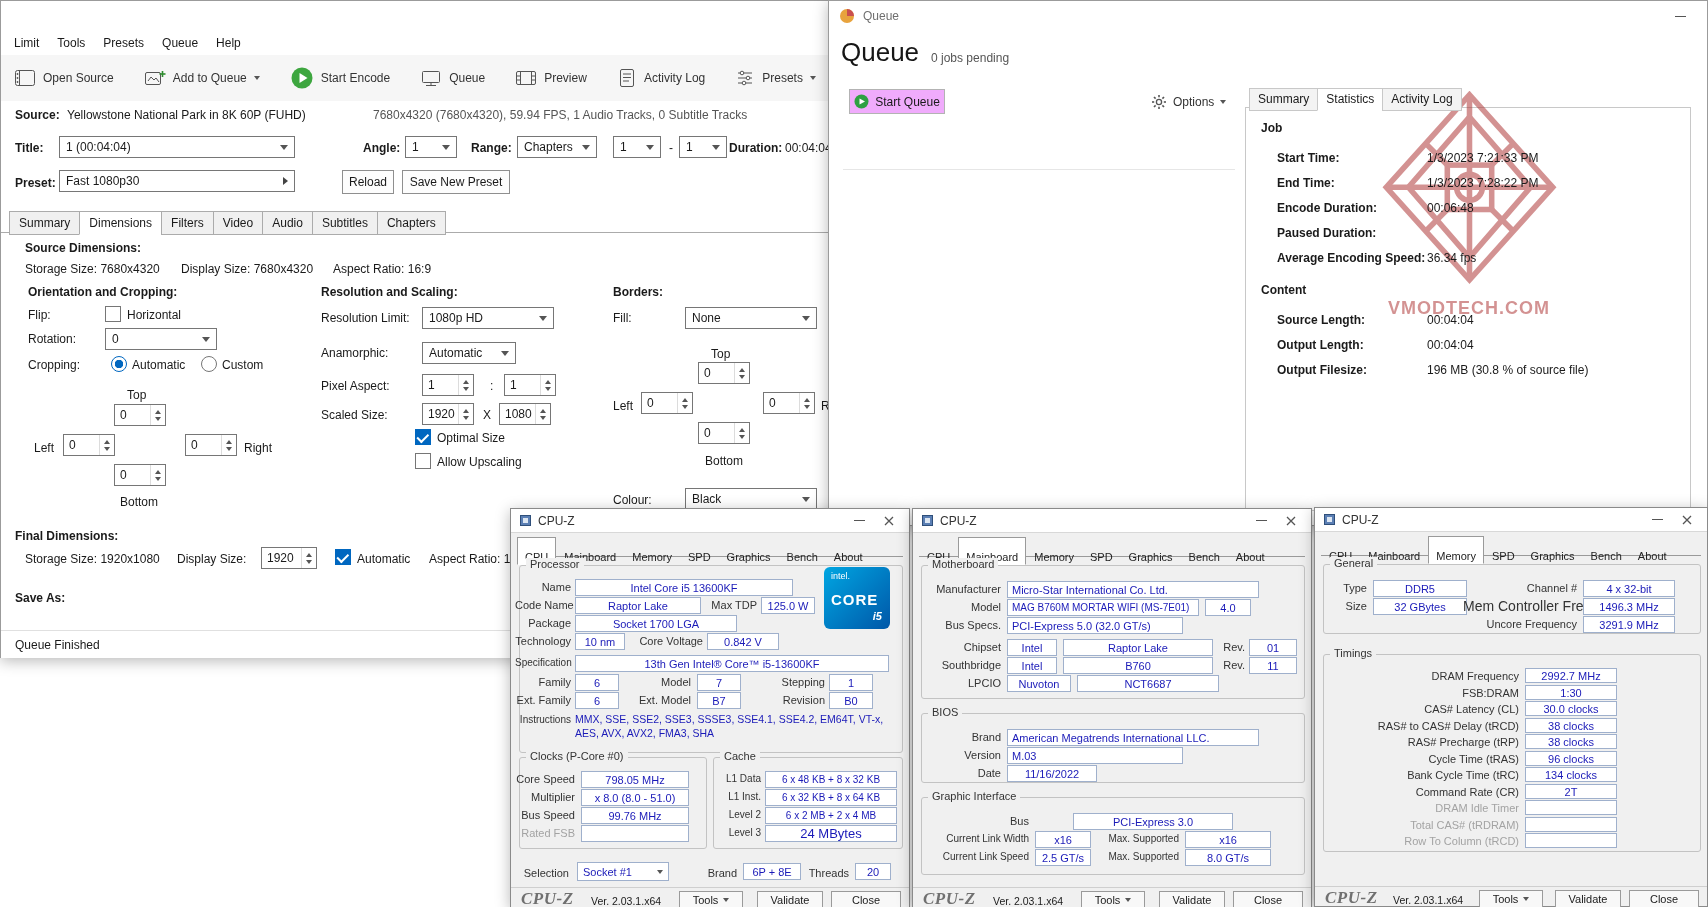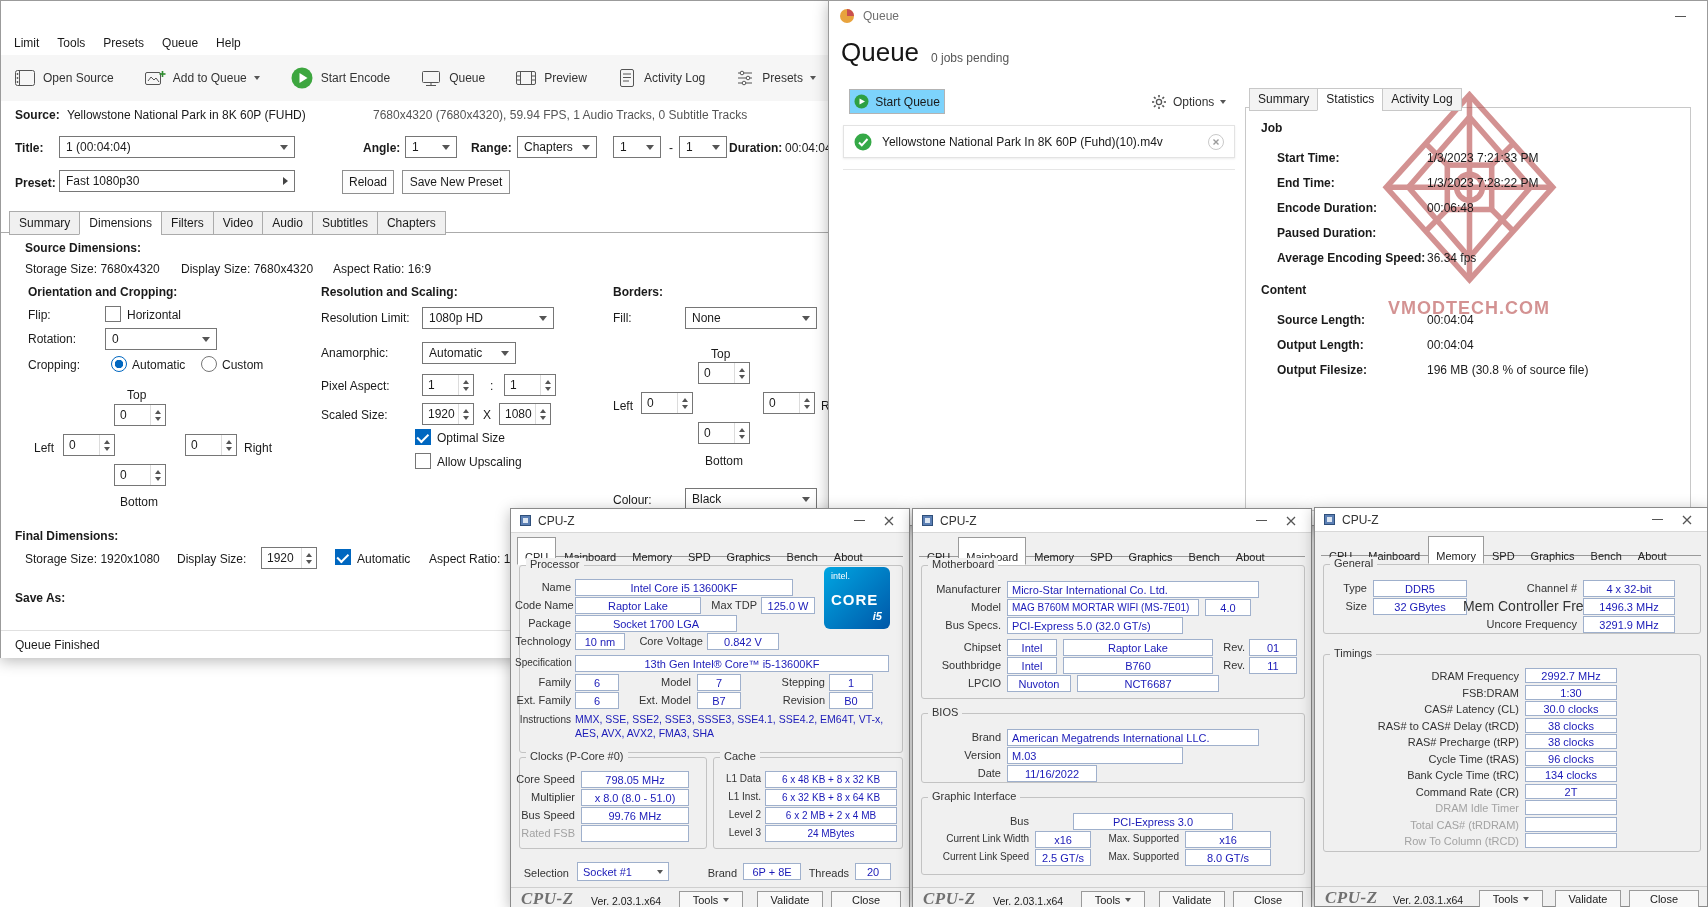--- a/index.html
+++ b/index.html
@@ -37,21 +37,21 @@
   .arr-up-s { display:block; width:0; height:0; border-left:3px solid transparent; border-right:3px solid transparent; border-bottom:4px solid #555; margin:0 auto 3px; }
   .arr-dn-s { display:block; width:0; height:0; border-left:3px solid transparent; border-right:3px solid transparent; border-top:4px solid #555; margin:0 auto; }
   .hb-input { position:absolute; border:1px solid #767676; font-size:12px; padding:0 5px; font-family:inherit; color:#222; background:#fff; }
   .hb-status { position:absolute; left:0; top:629px; width:100%; height:28px; border-top:1px solid #e0e0e0; background:#fff; }
 
   
   #qw { left:828px; top:0; width:880px; height:526px; z-index:2; }
   .q-titlebar { position:absolute; left:0; top:0; width:100%; height:30px; display:flex; align-items:center; gap:8px; padding:0 10px; color:#6f6f6f; }
   .q-min { position:absolute; right:12px; top:4px; width:30px; height:22px; display:flex; align-items:center; justify-content:center; }
   .min-glyph { width:11px; height:1px; background:#555; }
-  .q-startbtn { position:absolute; left:20px; top:88px; width:96px; height:25px; background:#7dd3fc; border:1px solid #b3b3b3; display:flex; align-items:center; justify-content:center; gap:6px; }
+  .q-startbtn { position:absolute; left:20px; top:88px; width:96px; height:25px; background:#f0abfc; border:1px solid #b3b3b3; display:flex; align-items:center; justify-content:center; gap:6px; }
   .q-options { position:absolute; left:322px; top:89px; height:24px; display:flex; align-items:center; gap:6px; color:#333; }
   .q-job { position:absolute; left:14px; top:124px; width:392px; height:33px; background:#fff; border:1px solid #e3e3e3; box-shadow:0 1px 2px rgba(0,0,0,.08); display:flex; align-items:center; gap:10px; padding:0 10px; }
   .q-job-name { flex:1; white-space:nowrap; overflow:hidden; }
   .q-listline { position:absolute; left:14px; top:168px; width:392px; border-top:1px solid #e6e6e6; }
   .q-panel { position:absolute; left:416px; top:106px; width:446px; height:404px; background:#fff; border:1px solid #c8c8c8; }
   .q-tabs { position:absolute; left:420px; top:87px; display:flex; z-index:2; }
   .q-tab { padding:3px 8px 4px; border:1px solid #c8c8c8; background:#f3f3f3; margin-right:-1px; }
   .q-tab.active { background:#fff; border-bottom-color:#fff; }
   .q-watermark { position:absolute; left:540px; top:90px; width:200px; opacity:.55; pointer-events:none; text-align:center; }
   .q-wm-text { margin-top:4px; font-size:18px; font-weight:bold; letter-spacing:1px; color:#b03a3a; }
@@ -412,31 +412,20 @@
           <line x1="3" y1="3" x2="4.6" y2="4.6"></line>
           <line x1="11.4" y1="11.4" x2="13" y2="13"></line>
           <line x1="3" y1="13" x2="4.6" y2="11.4"></line>
           <line x1="11.4" y1="4.6" x2="13" y2="3"></line>
         </g>
       </svg>
     <span>Options</span>
     <span class="arr-down tiny"></span>
   </div>
 
-  <div class="q-job">
-    <svg width="18" height="18" viewBox="0 0 18 18">
-        <circle cx="9" cy="9" r="8.5" fill="#35a947"></circle>
-        <path d="M5 9.5l2.8 2.8L13.5 6" stroke="#fff" stroke-width="2" fill="none"></path>
-      </svg>
-    <span class="q-job-name">Yellowstone National Park In 8K 60P (Fuhd)(10).m4v</span>
-    <svg width="16" height="16" viewBox="0 0 16 16">
-        <circle cx="8" cy="8" r="7.5" fill="none" stroke="#c9c9c9"></circle>
-        <path d="M5.5 5.5l5 5M10.5 5.5l-5 5" stroke="#9a9a9a" stroke-width="1.4"></path>
-      </svg>
-  </div>
   <div class="q-listline"></div>
 
   <div class="q-panel"></div>
   <div class="q-tabs">
     <span class="q-tab">Summary</span>
     <span class="q-tab active">Statistics</span>
     <span class="q-tab">Activity Log</span>
   </div>
 
   <div class="q-watermark">
@@ -553,21 +542,21 @@
   <div class="grp" style="left:202px;top:248px;width:190px;height:92px">
     <span class="grp-label">Cache</span>
   </div>
   <span class="lbl" style="left:206px;top:262px;width:44px;font-size:10px">L1 Data</span>
   <div class="val" style="left:254px;top:262px;width:132px;font-size:10px">6 x 48 KB + 8 x 32 KB</div>
   <span class="lbl" style="left:206px;top:280px;width:44px;font-size:10px">L1 Inst.</span>
   <div class="val" style="left:254px;top:280px;width:132px;font-size:10px">6 x 32 KB + 8 x 64 KB</div>
   <span class="lbl" style="left:206px;top:298px;width:44px;font-size:10px">Level 2</span>
   <div class="val" style="left:254px;top:298px;width:132px;font-size:10px">6 x 2 MB + 2 x 4 MB</div>
   <span class="lbl" style="left:206px;top:316px;width:44px;font-size:10px">Level 3</span>
-  <div class="val" style="left:254px;top:316px;width:132px;font-size:10px">24 MBytes</div>
+  <div class="val" style="left:254px;top:316px;width:132px;font-size:13px">24 MBytes</div>
 
   <span class="lbl" style="left:8px;top:356px;width:50px">Selection</span>
   <div class="val" style="left:66px;top:353px;width:92px;height:19px;justify-content:space-between;padding:0 5px">
     <span>Socket #1</span>
     <span class="arr-down tiny"></span>
   </div>
   <span class="lbl" style="left:190px;top:356px;width:36px">Brand</span>
   <div class="val" style="left:232px;top:354px;width:58px">6P + 8E</div>
   <span class="lbl" style="left:294px;top:356px;width:44px">Threads</span>
   <div class="val" style="left:344px;top:354px;width:36px">20</div>

